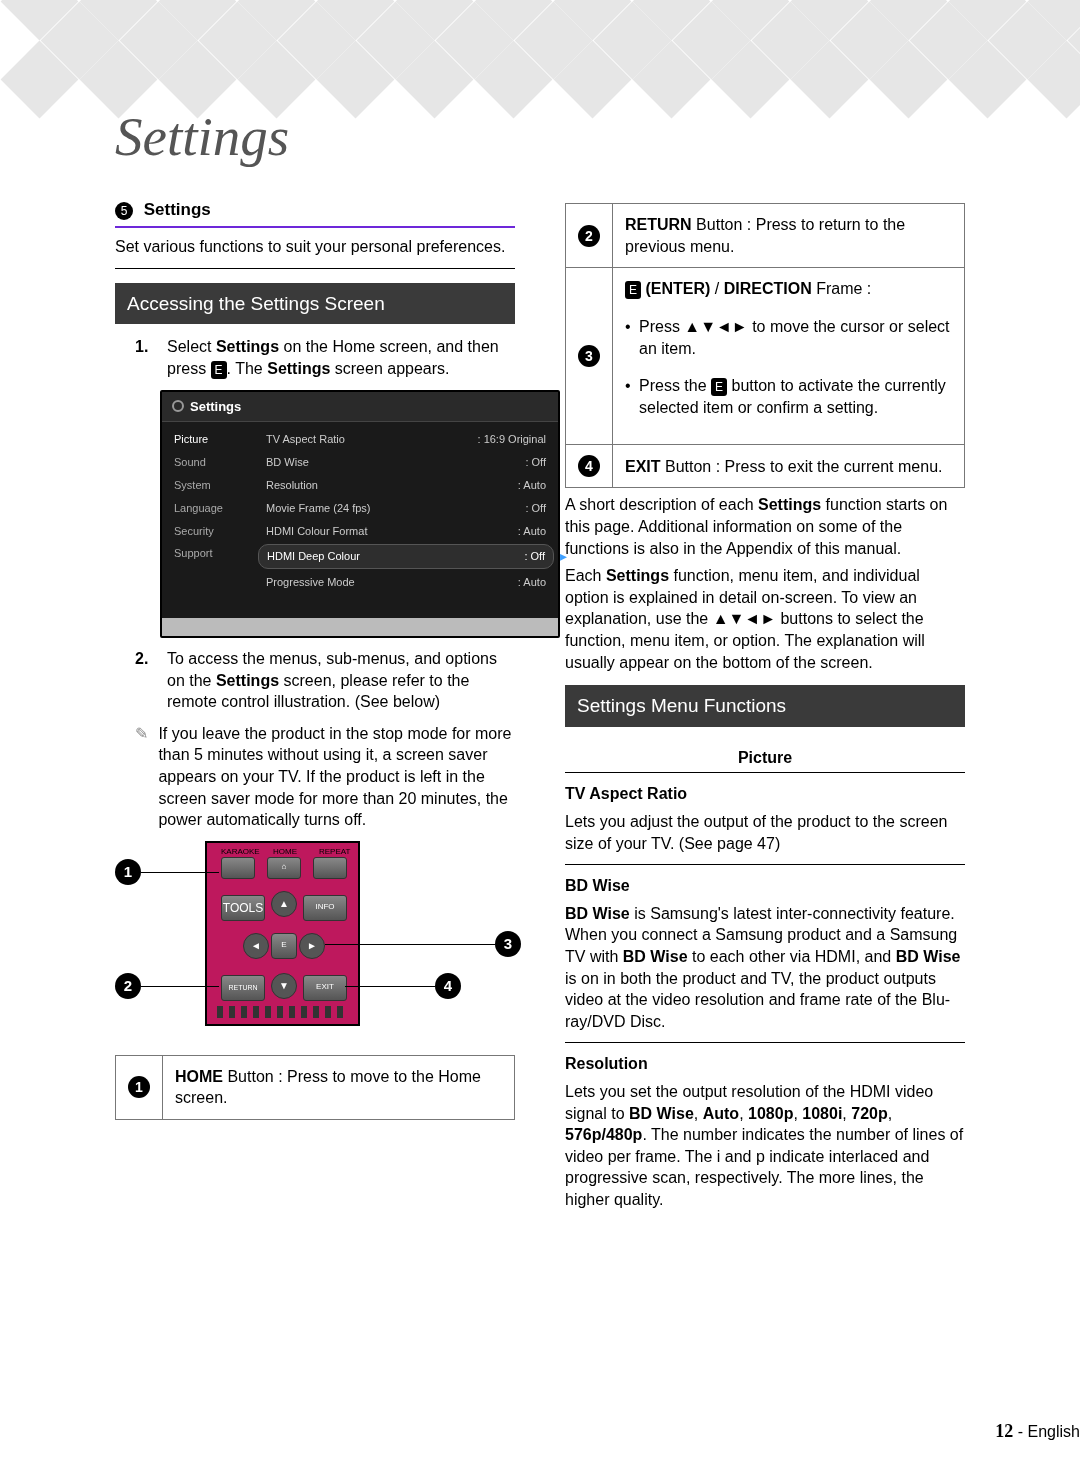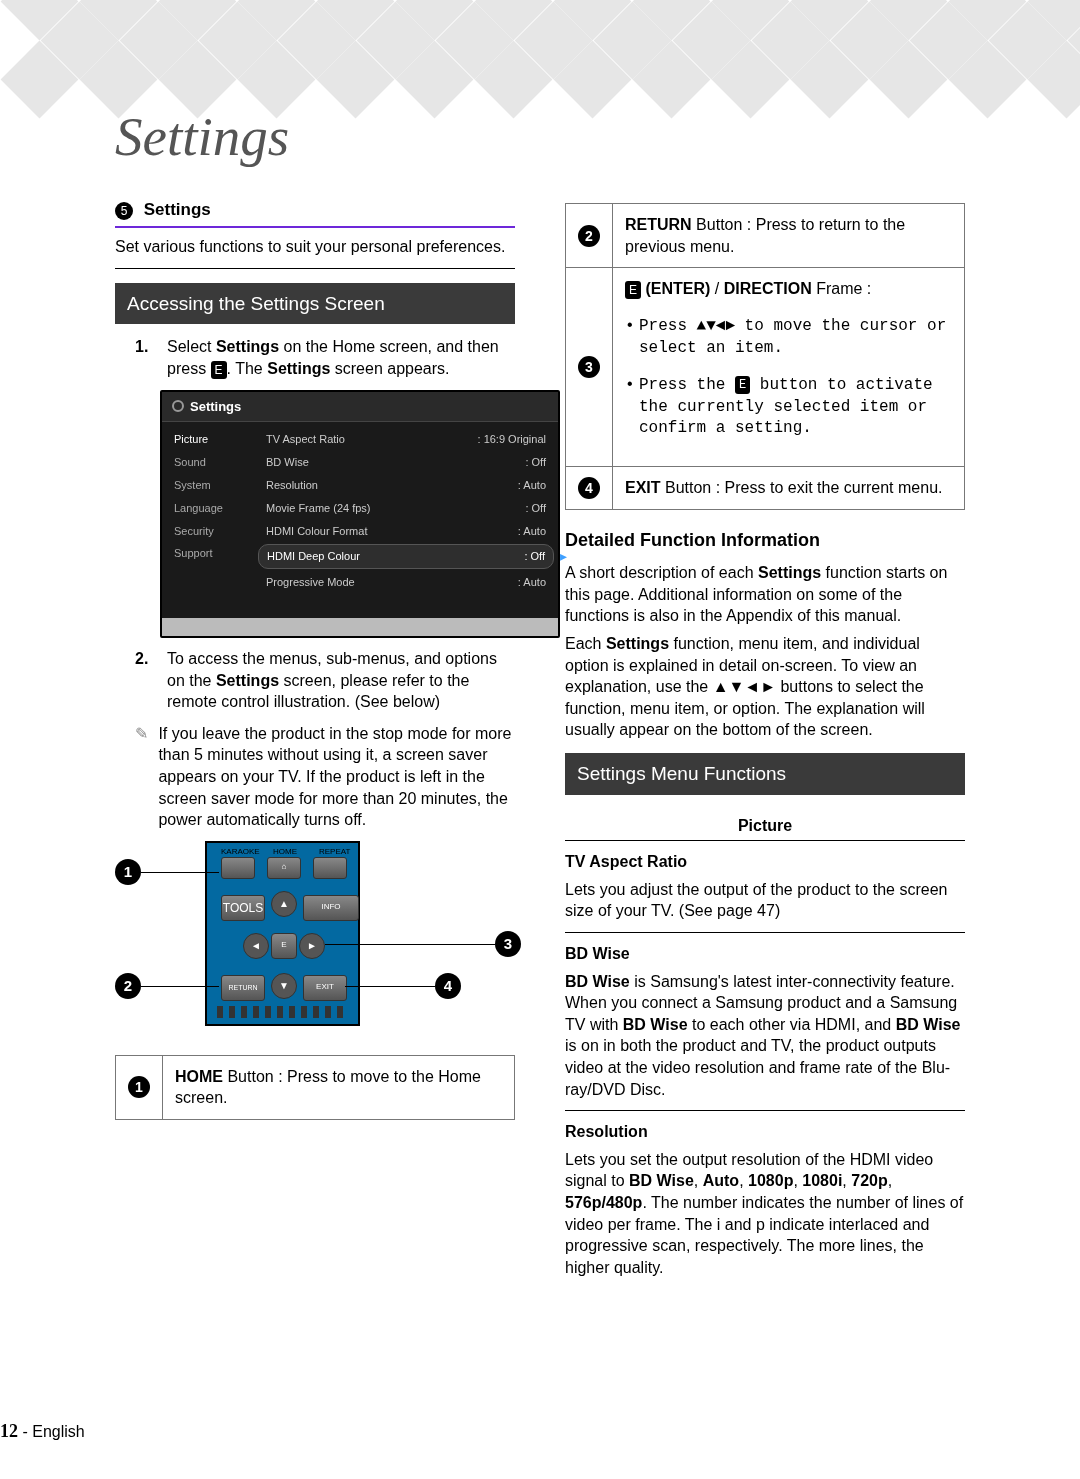--- a/index.html
+++ b/index.html
@@ -143,21 +143,21 @@
   .note .sym { color:#888; }
 
   .sub-title { font-weight:bold; font-size:18px; margin:18px 0 10px 0; }
 
   
   .remote-wrap { position:relative; width:400px; height:200px; margin:6px 0 14px 0; }
   .remote {
     position:absolute; left:90px; top:0;
     width:155px; height:185px;
     border:2px solid #000;
-    background:#0369a1;
+    background:#be185d;
   }
   .rbtn {
     position:absolute;
     border:1px solid #333;
     background:linear-gradient(#888,#555);
     color:#fff;
     font-size:8px;
     text-align:center;
     border-radius:3px;
     display:flex; align-items:center; justify-content:center;
@@ -185,38 +185,38 @@
   
   .btn-table { border:1px solid #777; border-collapse:collapse; width:100%; margin-top:4px; }
   .btn-table td { border:1px solid #777; padding:10px 12px; font-size:16px; vertical-align:middle; }
   .btn-table td.num-cell { width:46px; text-align:center; }
   .num-badge {
     display:inline-block; width:22px; height:22px;
     background:#000; color:#fff; border-radius:50%;
     font-size:14px; font-weight:bold; line-height:22px; text-align:center;
   }
   ul.bullets { list-style:none; padding-left:0; margin:4px 0; }
-  ul.bullets li { padding-left:14px; position:relative; margin:16px 0;font-family:Liberation Mono, monospace; }
+  ul.bullets li { padding-left:14px; position:relative; margin:16px 0; }
   ul.bullets li::before { content:"•"; position:absolute; left:0; }
 
   .func-head {
     font-weight:bold;
     text-align:center;
     border-bottom:1px solid #000;
     padding:8px 0 4px;
     margin:8px 0 6px;
     font-size:16px;
   }
   .func-title { font-weight:bold; font-size:16px; margin:10px 0 4px; }
   .divider { border-top:1px solid #000; margin:10px 0; }
 
   .footer {
     position:absolute;
     bottom:36px; left:0; right:0;
-    text-align:left;
+    text-align:right;
     font-size:16px;
     z-index:1;
   }
   .footer .pg { font-family:Georgia,serif; font-weight:bold; font-size:18px; }
 </style>
 </head>
 <body>
 
 <div class="diamond-bg top">
   <div class="diamond-row" style="margin-top:-18px">
@@ -315,21 +315,21 @@
     <div class="remote-wrap">
       <div class="remote">
         <div class="rlabel" style="left:14px;top:4px">KARAOKE</div>
         <div class="rlabel" style="left:66px;top:4px">HOME</div>
         <div class="rlabel" style="left:112px;top:4px">REPEAT</div>
         <div class="rbtn" style="left:14px;top:14px;width:34px;height:22px"></div>
         <div class="rbtn" style="left:60px;top:14px;width:34px;height:22px">⌂</div>
         <div class="rbtn" style="left:106px;top:14px;width:34px;height:22px"></div>
 
         <div class="rbtn" style="left:14px;top:52px;width:44px;height:26px;font-size:12px">TOOLS</div>
-        <div class="rbtn" style="left:96px;top:52px;width:56px;height:26px;font-size:8px">INFO</div>
+        <div class="rbtn" style="left:96px;top:52px;width:44px;height:26px;font-size:8px">INFO</div>
 
         <div class="rcircle" style="left:36px;top:90px;width:26px;height:26px">◄</div>
         <div class="rcircle" style="left:92px;top:90px;width:26px;height:26px">►</div>
         <div class="rbtn" style="left:64px;top:90px;width:26px;height:26px;border-radius:4px">E</div>
         <div class="rcircle" style="left:64px;top:48px;width:26px;height:26px">▲</div>
         <div class="rcircle" style="left:64px;top:130px;width:26px;height:26px">▼</div>
 
         <div class="rbtn" style="left:14px;top:132px;width:44px;height:26px;font-size:7px">RETURN</div>
         <div class="rbtn" style="left:96px;top:132px;width:44px;height:26px;font-size:8px">EXIT</div>
         <div style="position:absolute;left:10px;right:10px;bottom:6px;height:12px;background:repeating-linear-gradient(90deg,#333 0,#333 6px,transparent 6px,transparent 12px)"></div>
@@ -376,21 +376,20 @@
           </ul>
         </td>
       </tr>
       <tr>
         <td class="num-cell"><span class="num-badge">4</span></td>
         <td><span class="bold">EXIT</span><span> Button : Press to exit the current menu.</span></td>
       </tr>
     </tbody>
       </table>
 
-    <div class="sub-title">Detailed Function Information</div>
     <p class="para"><span>A short description of each </span><span class="bold">Settings</span><span> function starts on this page. Additional information on some of the functions is also in the Appendix of this manual.</span></p>
     <p class="para"><span>Each </span><span class="bold">Settings</span><span> function, menu item, and individual option is explained in detail on-screen. To view an explanation, use the ▲▼◄► buttons to select the function, menu item, or option. The explanation will usually appear on the bottom of the screen.</span></p>
 
     <div class="section-bar">Settings Menu Functions</div>
 
     <div class="func-head">Picture</div>
 
     <div class="func-title">TV Aspect Ratio</div>
     <p class="para">Lets you adjust the output of the product to the screen size of your TV. (See page 47)</p>
     <div class="divider"></div>

